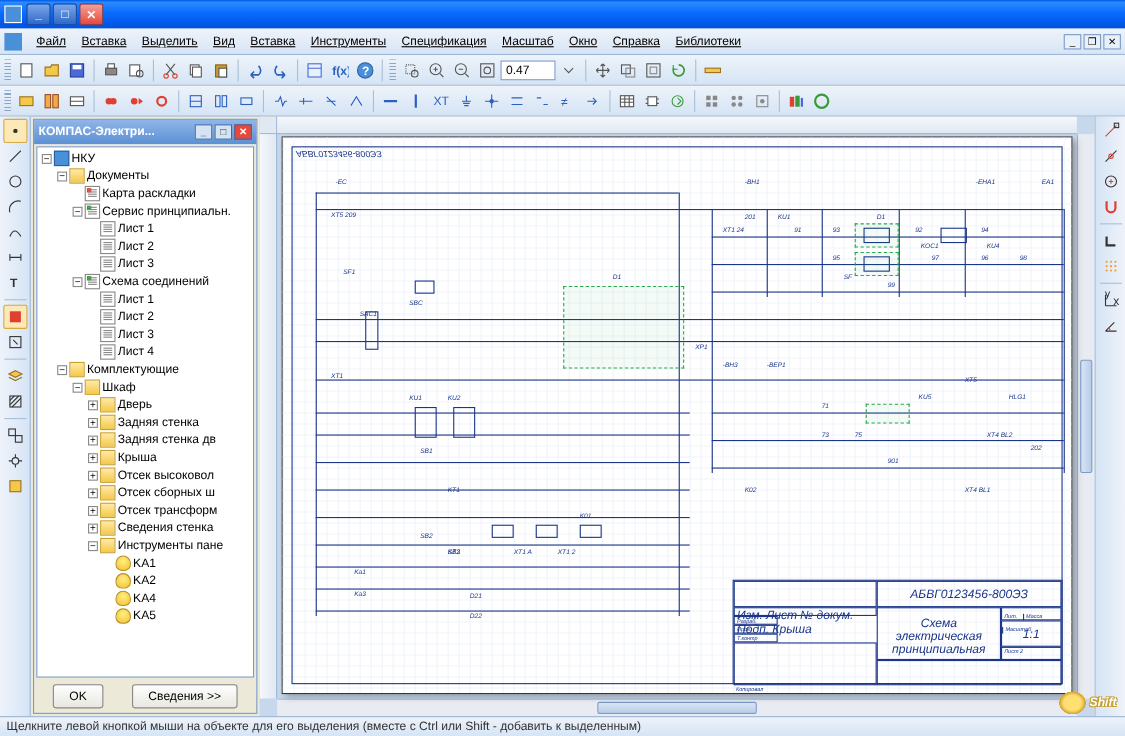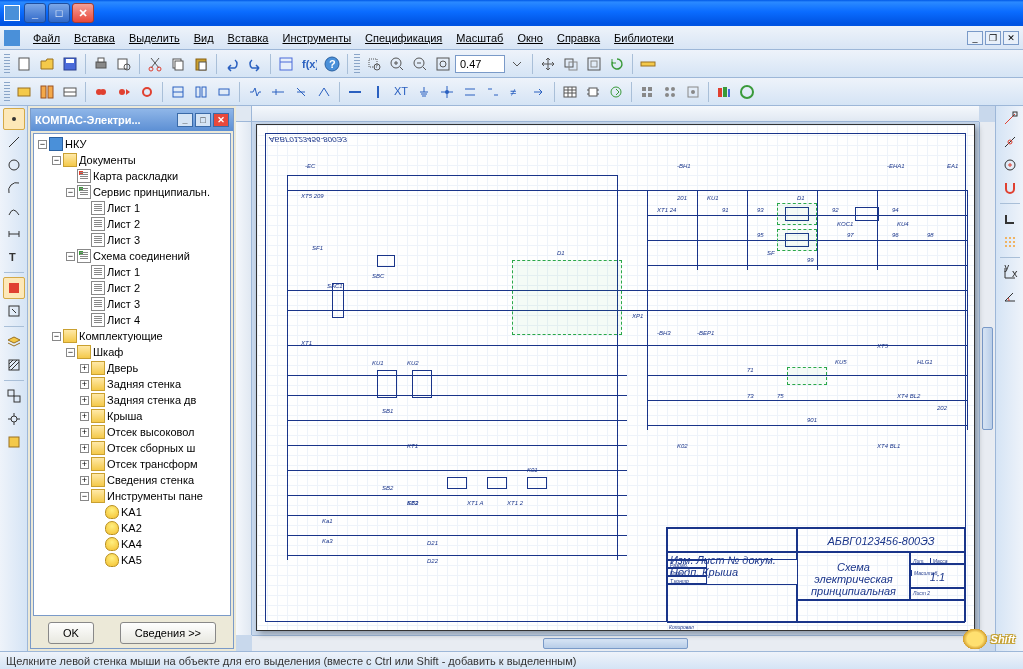--- a/index.html
+++ b/index.html
@@ -977,19 +977,19 @@
     <div class="tbtn">
         <svg class="ico">
           <path d="M3 13h10M3 13l8-8" stroke="#333"></path>
           <path d="M7 13a4 4 0 0 0-1-3" fill="none" stroke="#e04030"></path>
         </svg>
       </div>
   </div>
 </div>
 
 <div class="statusbar">
-  <span>Щелкните левой стенка мыши на объекте для его выделения (вместе с Ctrl или Shift - добавить к выделенным)</span>
+  <span>Щелкните левой кнопкой мыши на объекте для его выделения (вместе с Ctrl или Shift - добавить к выделенным)</span>
 </div>
 
 <div class="watermark">
   <span class="bee"></span>
   <span>Shift</span>
 </div>
 
 </body></html>

